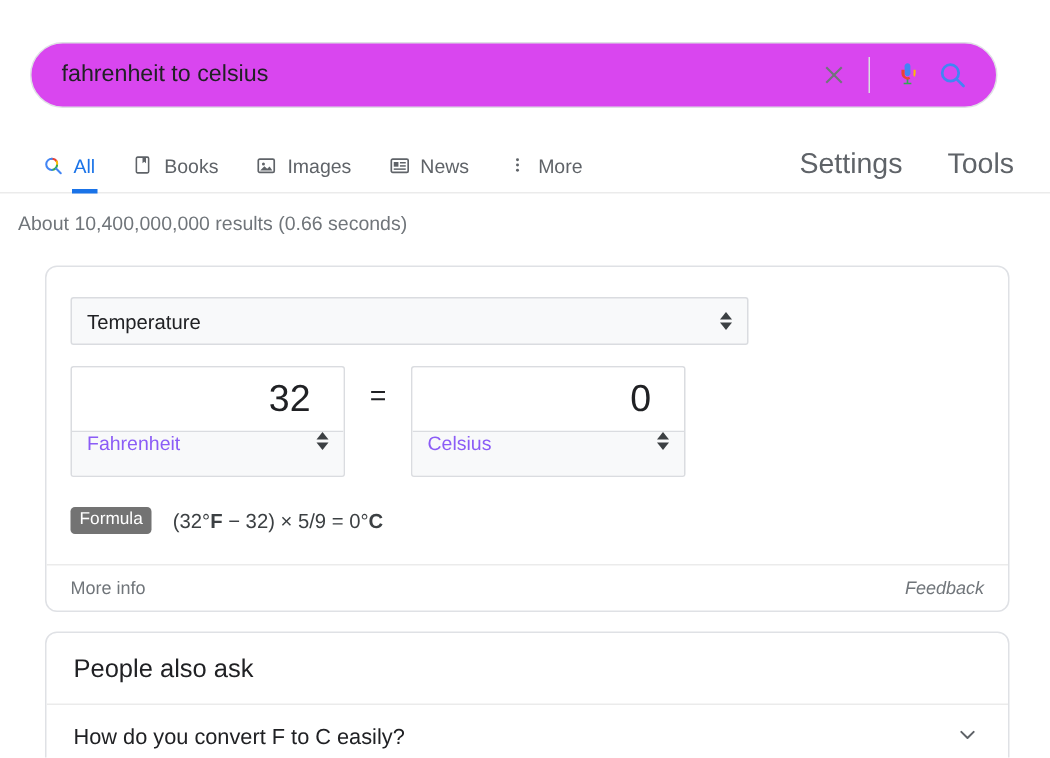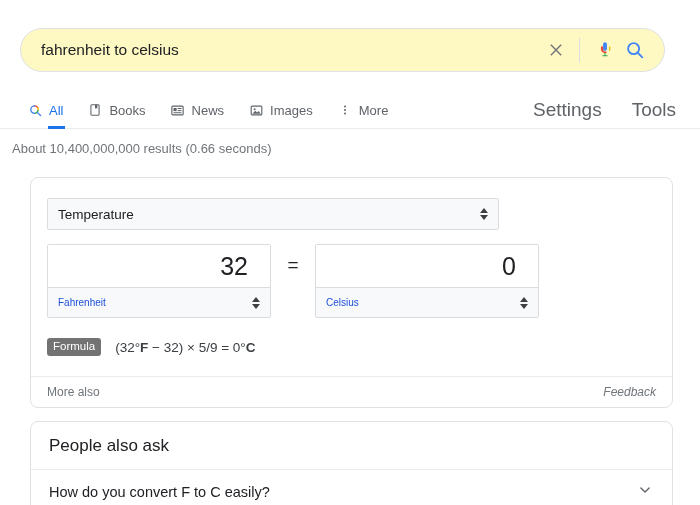--- a/index.html
+++ b/index.html
@@ -23,21 +23,21 @@
     top: 28px;
     width: 645px;
     height: 44px;
   }
   .search-box {
     box-sizing: border-box;
     width: 100%;
     height: 100%;
     border: 1px solid #dfe1e5;
     border-radius: 24px;
-    background: #fef9c3;
+    background: #d946ef;
     display: flex;
     align-items: center;
     padding: 0 14px 0 20px;
   }
   .search-input {
     flex: 1 1 auto;
     border: none;
     outline: none;
     font-family: "Liberation Sans", sans-serif;
     font-size: 15.5px;
@@ -198,21 +198,21 @@
   .spinner i.up { border-bottom: 5px solid #3c4043; }
   .spinner i.down { border-top: 5px solid #3c4043; }
 
   .conv-row {
     display: flex;
     align-items: flex-start;
     margin-top: 14px;
   }
   .conv-group {
     box-sizing: border-box;
-    width: 224px;
+    width: 183px;
     border: 1px solid #dadce0;
     border-radius: 2px;
     overflow: hidden;
     background: #fff;
   }
   .conv-value {
     box-sizing: border-box;
     width: 100%;
     height: 42px;
     border: none;
@@ -224,24 +224,24 @@
     color: #202124;
     padding: 0 22px 0 10px;
   }
   .conv-unit {
     box-sizing: border-box;
     width: 100%;
     height: 30px;
     border-top: 1px solid #dadce0;
     background: #f8f9fa;
     display: flex;
-    align-items: center;
+    align-items: flex-start;
     padding: 0 8px 0 10px;
-    font-size: 10px;
-    color: #1d4ed8;
+    font-size: 13px;
+    color: #8b5cf6;
     cursor: pointer;
   }
   .conv-unit .lbl { flex: 1 1 auto; }
   .equals {
     width: 44px;
     text-align: center;
     font-size: 19px;
     color: #202124;
     line-height: 42px;
     flex: 0 0 auto;
@@ -373,39 +373,39 @@
           <rect x="5" y="3" width="14" height="18" rx="1.5" fill="none" stroke="#5f6368" stroke-width="1.8"></rect>
           <path d="M12 3 v7 l2-1.6 L16 10 V3" fill="#5f6368"></path>
         </svg>
       </span>
       <span>Books</span>
     </div>
 
     <div class="tab">
       <span class="tab-ic">
         <svg width="15" height="15" viewBox="0 0 24 24">
+          <rect x="3.5" y="5" width="17" height="14" rx="1.5" fill="none" stroke="#5f6368" stroke-width="1.8"></rect>
+          <circle cx="9" cy="10" r="1.6" fill="#5f6368"></circle>
+          <path d="M5.5 17 L10 12.4 L13 15.2 L15.6 12.8 L18.5 17 Z" fill="#5f6368"></path>
+        </svg>
+      </span>
+      <span>Images</span>
+    </div>
+
+    <div class="tab">
+      <span class="tab-ic">
+        <svg width="15" height="15" viewBox="0 0 24 24">
           <rect x="3" y="5" width="18" height="14" rx="1.5" fill="none" stroke="#5f6368" stroke-width="1.8"></rect>
           <rect x="5.6" y="8" width="5" height="5" fill="#5f6368"></rect>
           <rect x="12.2" y="8" width="6.2" height="1.6" fill="#5f6368"></rect>
           <rect x="12.2" y="11.4" width="6.2" height="1.6" fill="#5f6368"></rect>
           <rect x="5.6" y="14.8" width="12.8" height="1.6" fill="#5f6368"></rect>
         </svg>
       </span>
       <span>News</span>
-    </div>
-
-    <div class="tab">
-      <span class="tab-ic">
-        <svg width="15" height="15" viewBox="0 0 24 24">
-          <rect x="3.5" y="5" width="17" height="14" rx="1.5" fill="none" stroke="#5f6368" stroke-width="1.8"></rect>
-          <circle cx="9" cy="10" r="1.6" fill="#5f6368"></circle>
-          <path d="M5.5 17 L10 12.4 L13 15.2 L15.6 12.8 L18.5 17 Z" fill="#5f6368"></path>
-        </svg>
-      </span>
-      <span>Images</span>
     </div>
 
     <div class="tab">
       <span class="tab-ic">
         <svg width="14" height="14" viewBox="0 0 24 24">
           <circle cx="12" cy="6" r="1.7" fill="#5f6368"></circle>
           <circle cx="12" cy="12" r="1.7" fill="#5f6368"></circle>
           <circle cx="12" cy="18" r="1.7" fill="#5f6368"></circle>
         </svg>
       </span>
@@ -458,21 +458,21 @@
       </div>
     </div>
 
     <div class="formula-row">
       <span class="formula-badge">Formula</span>
       <span class="formula-text"><span>(32°</span><b>F</b><span> − 32) × 5/9 = 0°</span><b>C</b></span>
     </div>
   </div>
 
   <div class="card-footer">
-    <span class="more-info">More also</span>
+    <span class="more-info">More info</span>
     <span class="feedback">Feedback</span>
   </div>
 </div>
 
 <div class="paa-card">
   <div class="paa-title">People also ask</div>
   <div class="paa-item">
     <span class="q">How do you convert F to C easily?</span>
     <span>
       <svg width="18" height="18" viewBox="0 0 24 24">

